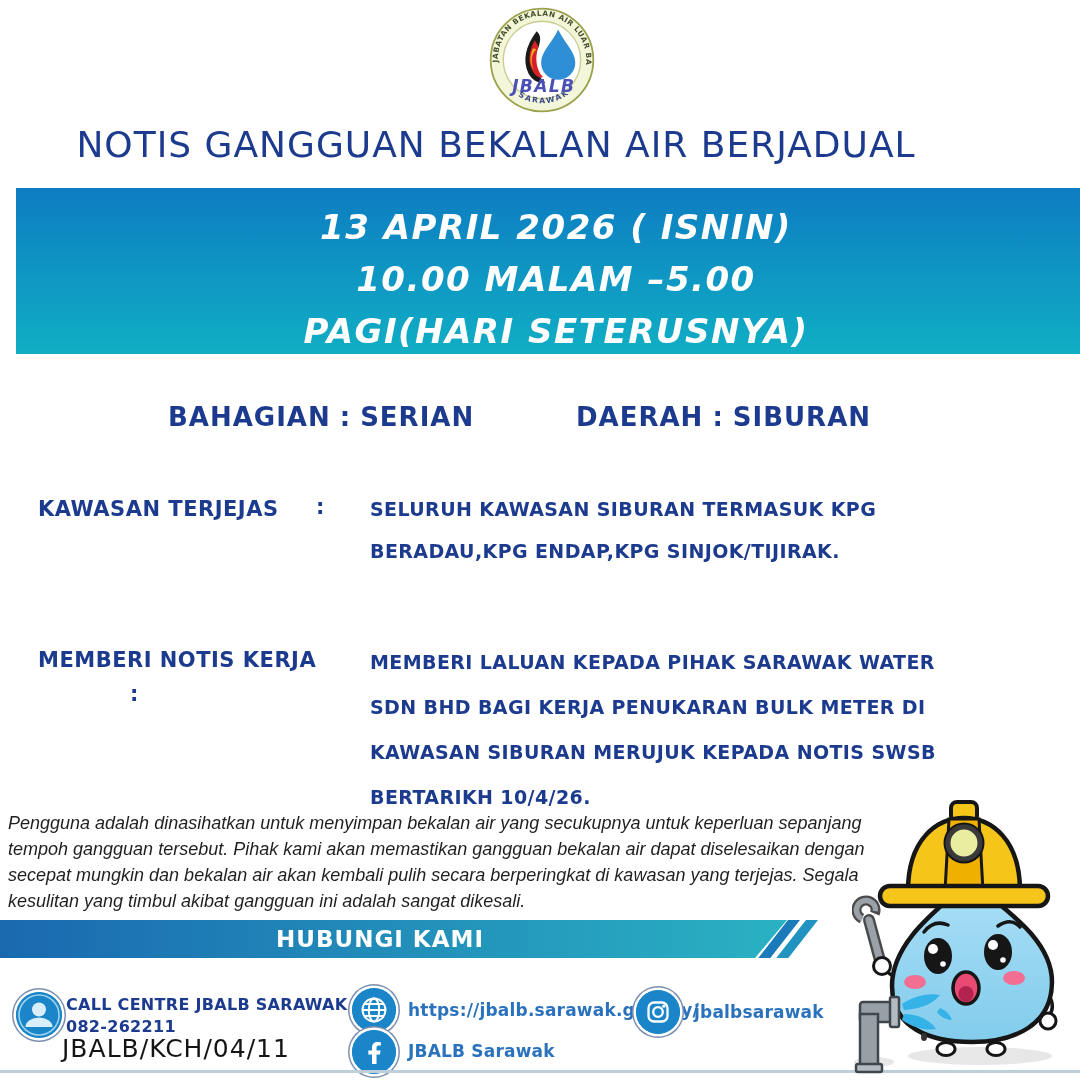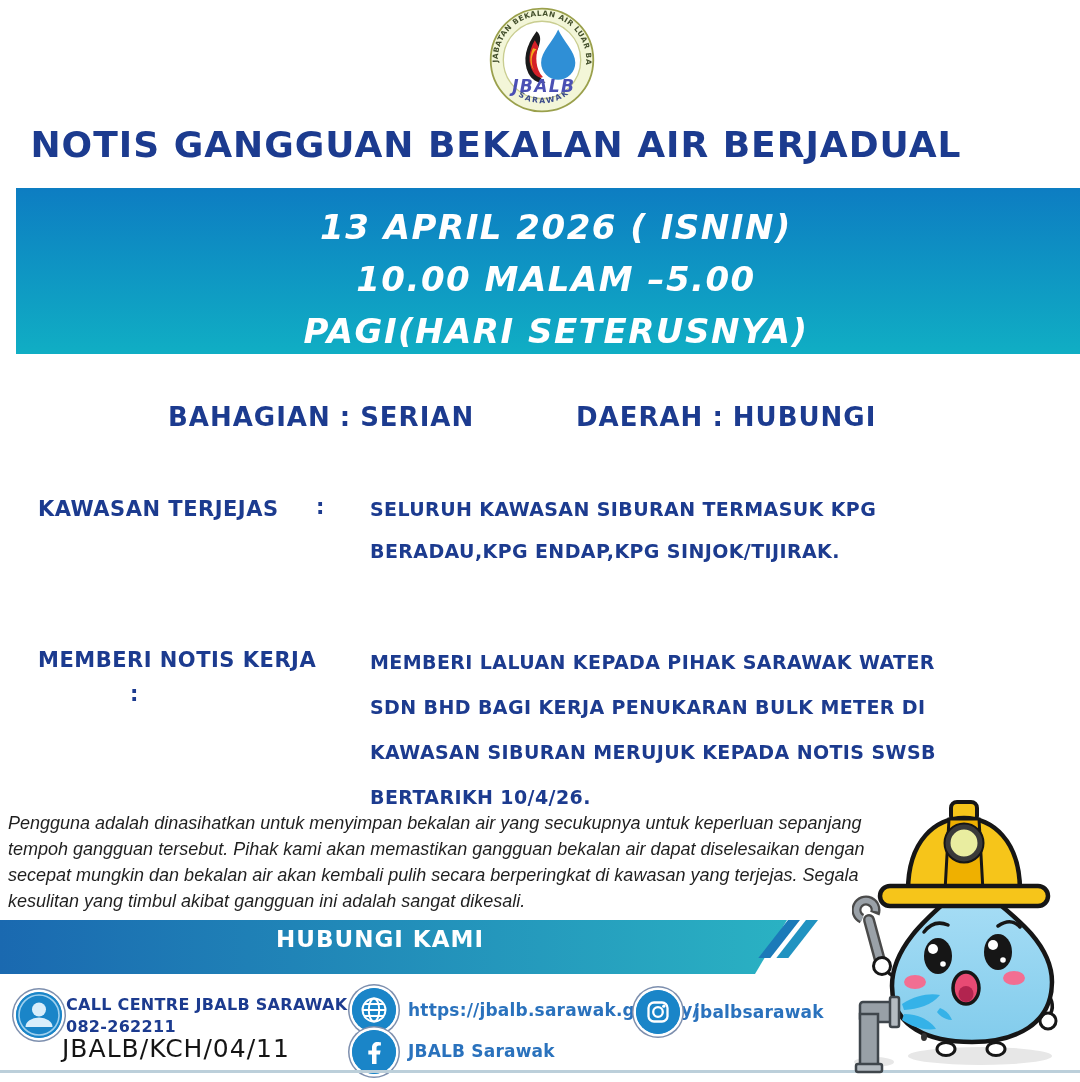--- a/index.html
+++ b/index.html
@@ -8,21 +8,21 @@
     font-family:"DejaVu Sans","Liberation Sans",sans-serif;overflow:hidden;
   }
   .abs{position:absolute;}
 
   
   .logo{left:488px;top:6px;width:108px;height:108px;}
 
   
   .title{
     left:0;top:124px;width:992px;text-align:center;
-    font-size:36px;font-weight:700;letter-spacing:1px;color:var(--navy);
+    font-size:36px;font-weight:400;letter-spacing:1px;color:var(--navy);
   }
 
   
   .band{
     left:16px;top:188px;width:1080px;height:166px;
     background:linear-gradient(to bottom,var(--band-top),var(--band-bottom));
     font-style:italic;
   }
   .band-inner{padding-top:13px;text-align:center;}
   .band-line{
@@ -52,21 +52,21 @@
 
   
   .advisory{
     left:8px;top:810px;width:862px;
     font-family:"Liberation Sans","DejaVu Sans",sans-serif;
     font-style:italic;font-weight:500;font-size:18px;line-height:26px;color:#1f1f1f;
   }
 
   
   .hubungi{
-    left:0;top:920px;width:790px;height:54px;
+    left:0;top:920px;width:790px;height:38px;
     background:linear-gradient(to right,var(--hubungi-left),var(--hubungi-right));
     clip-path:polygon(0 0,787px 0,755px 100%,0 100%);
   }
   .hubungi-text{
     position:absolute;left:0;top:6px;width:760px;text-align:center;
     color:#fff;font-size:23px;font-weight:700;letter-spacing:1px;
   }
   .stripe{top:920px;width:12px;height:38px;transform:skewX(-38deg);transform-origin:top left;}
   .stripe1{left:788px;background:var(--stripe1);}
   .stripe2{left:806px;background:var(--stripe2);}
@@ -130,21 +130,21 @@
       <div class="band-line">10.00 MALAM –5.00</div>
       <div class="band-line">PAGI(HARI SETERUSNYA)</div>
     </div>
   </div>
 
   <div class="region-row">
     <span class="region-group region-bahagian">
       <span>BAHAGIAN</span><span class="sep">:</span><span>SERIAN</span>
     </span>
     <span class="region-group region-daerah">
-      <span>DAERAH</span><span class="sep">:</span><span>HUBUNGI</span>
+      <span>DAERAH</span><span class="sep">:</span><span>SIBURAN</span>
     </span>
   </div>
 
   <div class="abs sec-label kawasan-label">KAWASAN TERJEJAS</div>
   <div class="abs sec-colon kawasan-colon">:</div>
   <div class="abs sec-text kawasan-text">SELURUH KAWASAN SIBURAN TERMASUK KPG BERADAU,KPG ENDAP,KPG SINJOK/TIJIRAK.</div>
 
   <div class="abs sec-label huraian-label">MEMBERI NOTIS KERJA</div>
   <div class="abs sec-colon huraian-colon">:</div>
   <div class="abs sec-text huraian-text">MEMBERI LALUAN KEPADA PIHAK SARAWAK WATER SDN BHD BAGI KERJA PENUKARAN BULK METER DI KAWASAN SIBURAN MERUJUK KEPADA NOTIS  SWSB BERTARIKH 10/4/26.</div>

